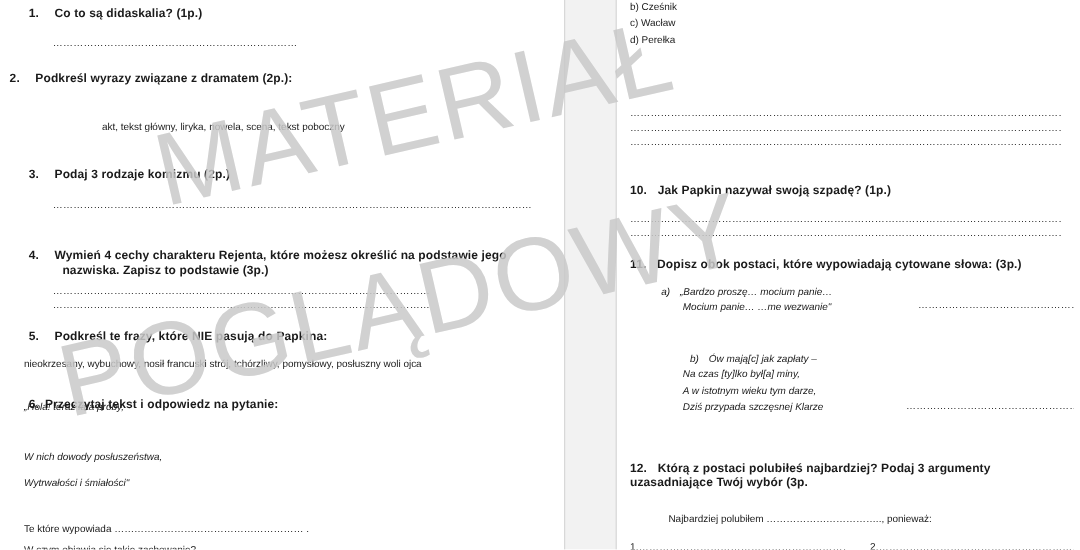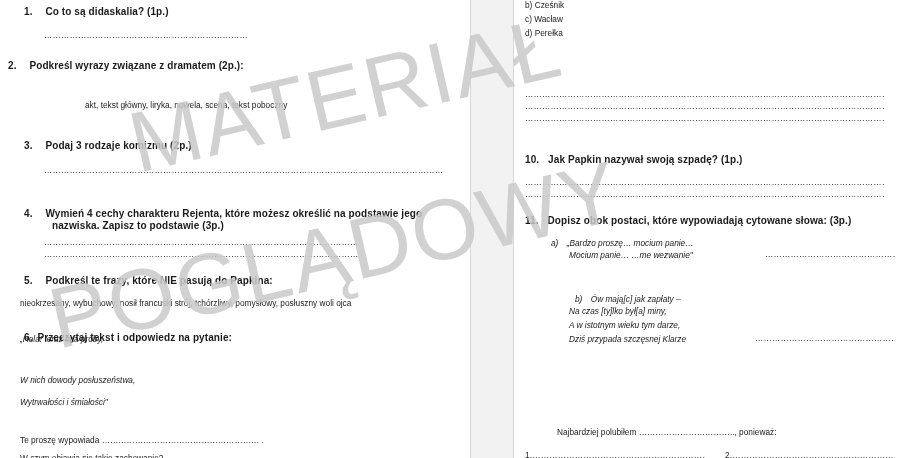--- a/index.html
+++ b/index.html
@@ -158,21 +158,21 @@
 
     <div class="q" style="left:24px; top:332px;">
       <span class="num">6.</span>
       <span style="margin-left:2px;">Przeczytaj tekst i odpowiedz na pytanie:</span>
     </div>
 
     <div class="plain ital" style="left:20px; top:333px;">„Hola! teraz lata próby,</div>
     <div class="plain ital" style="left:20px; top:374px;">W nich dowody posłuszeństwa,</div>
     <div class="plain ital" style="left:20px; top:396px;">Wytrwałości i śmiałości"</div>
 
-    <div class="plain" style="left:20px; top:434px;">Te proszę wypowiada ………………………………………………… .</div>
+    <div class="plain" style="left:20px; top:434px;">Te które wypowiada ………………………………………………… .</div>
     <div class="plain" style="left:20px; top:452px;">W czym objawia się takie zachowanie?</div>
 
   </div>
 
   <div class="gutter"></div>
 
   <div class="col col-right">
 
     <div class="plain" style="left:18px; top:-1px;">b) Cześnik</div>
     <div class="plain" style="left:18px; top:13px;">c) Wacław</div>
@@ -203,20 +203,24 @@
 
     <div class="plain ital" style="left:44px; top:293px;margin-left:24px;">
       <span>b)</span>
       <span style="margin-left:6px;">Ów mają[c] jak zapłaty –</span>
     </div>
     <div class="plain ital" style="left:62px; top:305px;">Na czas [ty]lko był[a] miny,</div>
     <div class="plain ital" style="left:62px; top:319px;">A w istotnym wieku tym darze,</div>
     <div class="plain ital" style="left:62px; top:333px;">Dziś przypada szczęsnej Klarze</div>
     <div class="dots" style="left:248px; top:333px; width:140px;">………………………………………………………………</div>
 
+    <div class="q" style="left:18px; top:385px; width:370px;">
+      <span class="num">12.</span>
+      <span style="margin-left:6px;">Którą z postaci polubiłeś najbardziej? Podaj 3 argumenty uzasadniające Twój wybór (3p.</span>
+    </div>
     <div class="plain" style="left:18px; top:426px;padding-left:32px;">Najbardziej polubiłem …………………………….., ponieważ:</div>
 
     <div class="dots" style="left:18px; top:450px; width:180px;">
       <span>1.</span><span>………………………………………………………………</span>
     </div>
     <div class="dots" style="left:218px; top:450px; width:170px;">
       <span>2.</span><span>………………………………………………………………</span>
     </div>
 
   </div>

